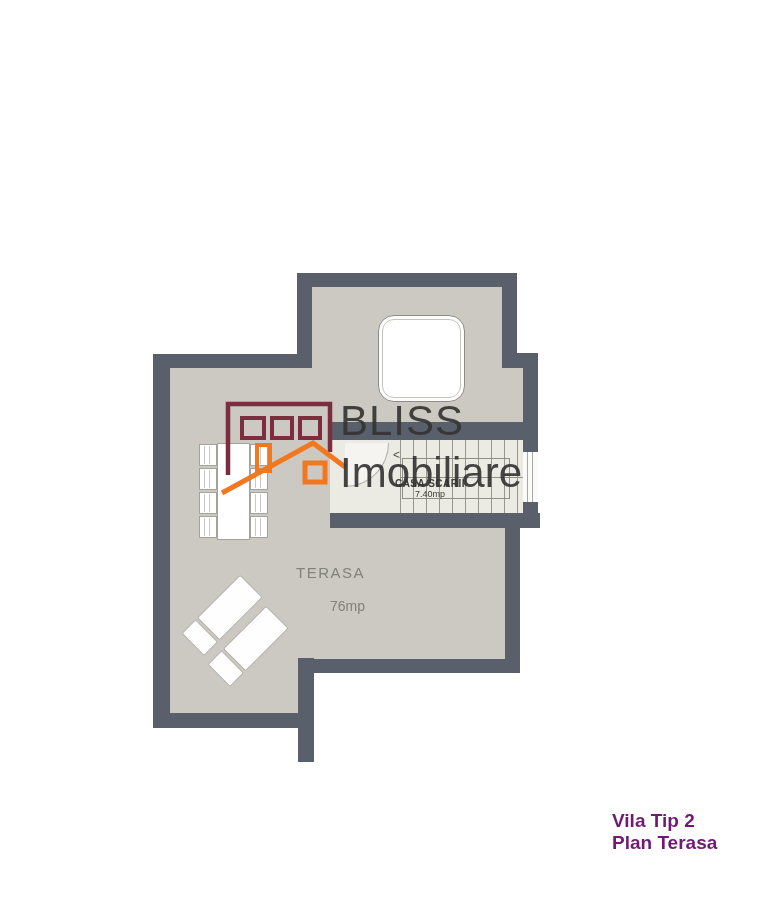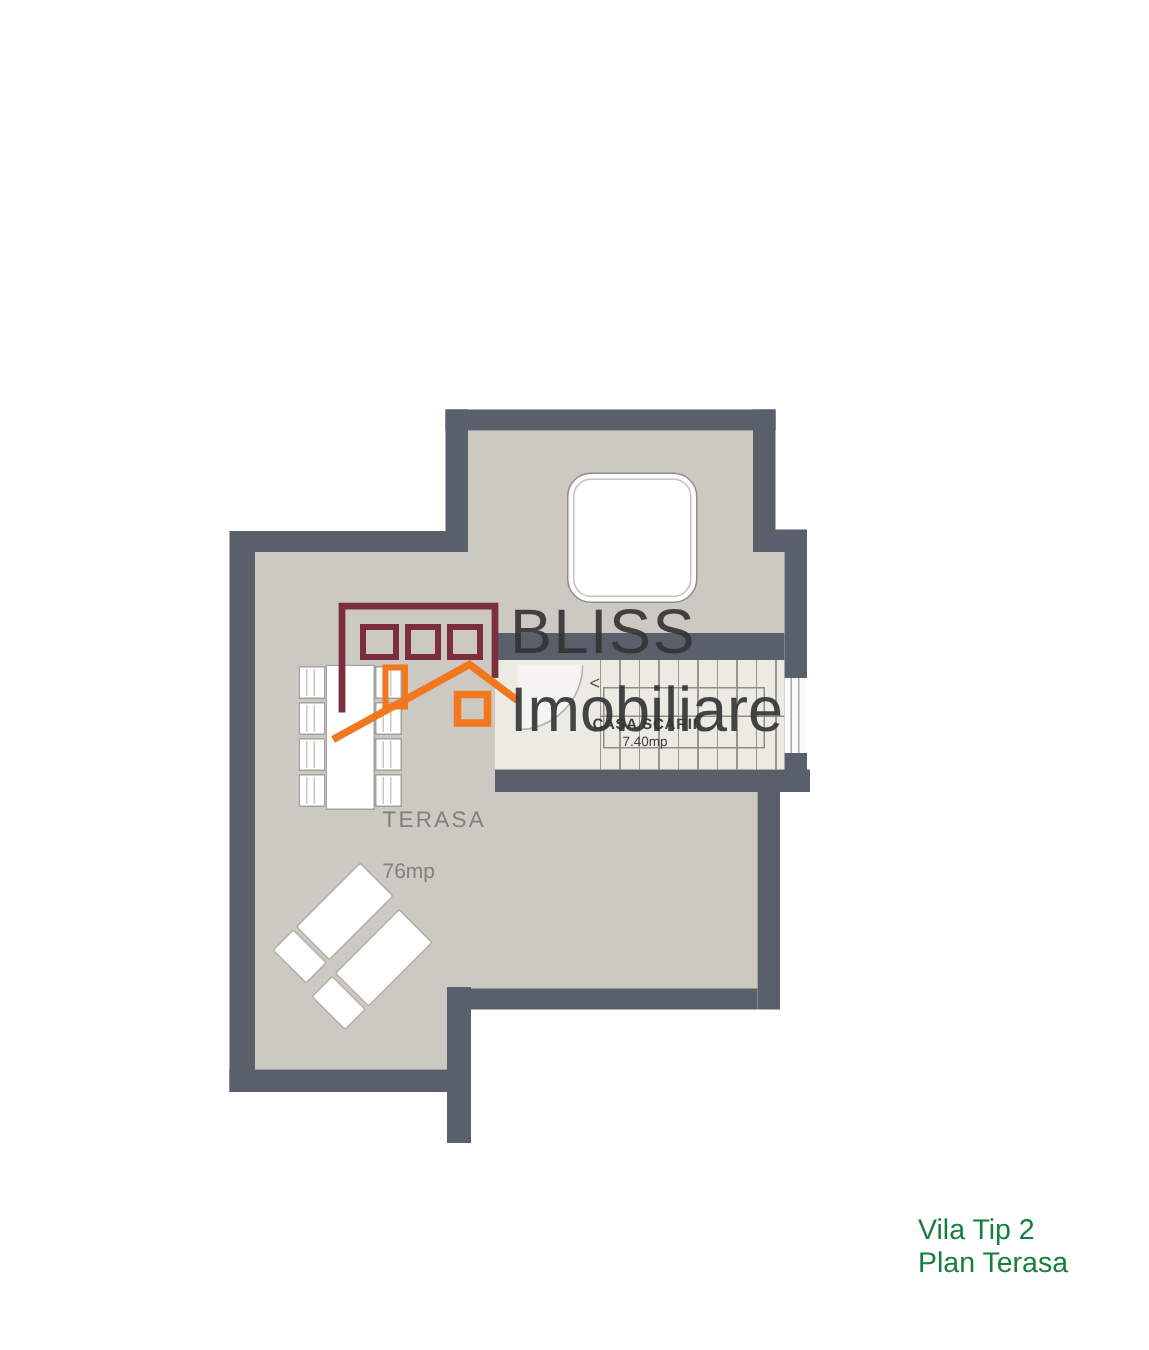--- a/index.html
+++ b/index.html
@@ -31,28 +31,28 @@
     border:1px solid #8e8d89;border-radius:16px;z-index:3;}
   .skylight .in{position:absolute;left:3px;top:3px;right:3px;bottom:3px;border:1px solid #c4c3bd;border-radius:12px;background:#ffffff;}
   .table{position:absolute;left:217px;top:443px;width:31px;height:95px;background:#ffffff;border:1px solid #a3a29b;z-index:3;}
   .chair{position:absolute;width:16px;height:20px;background:#ffffff;border:1px solid #a3a29b;z-index:3;}
   .chair::before,.chair::after{content:"";position:absolute;top:1px;bottom:1px;width:1px;background:#c9c8c1;}
   .chair::before{left:4px;} .chair::after{left:9px;}
   .lounger{position:absolute;width:82px;height:30px;transform:rotate(-45deg);z-index:3;}
   .lounger .head{position:absolute;left:0;top:0;width:18px;height:30px;background:#fefefe;border:1px solid #b3b1aa;border-radius:2px;}
   .lounger .body{position:absolute;left:22px;top:0;width:59px;height:30px;background:#fefefe;border:1px solid #b3b1aa;border-radius:2px;}
   
-  .terasa{position:absolute;left:255px;top:538px;width:110px;text-align:left;color:#82817b;z-index:2;}
+  .terasa{position:absolute;left:255px;top:564px;width:110px;text-align:right;color:#82817b;z-index:2;}
   .terasa .l1{font-size:15px;letter-spacing:1.5px;line-height:18px;}
   .terasa .l2{font-size:14px;line-height:17px;margin-top:16px;}
   .watermark{position:absolute;left:340px;top:398px;z-index:7;color:rgba(52,52,52,0.92);font-weight:300;}
   .watermark .l1{font-size:42px;line-height:46px;letter-spacing:1px;}
   .watermark .l2{font-size:42px;line-height:46px;margin-top:6px;letter-spacing:0px;}
   .logo-svg{position:absolute;left:215px;top:395px;z-index:6;}
-  .caption{position:absolute;left:612px;top:810px;color:#15803d;font-weight:normal;z-index:2;}
+  .caption{position:absolute;left:612px;top:810px;color:#701a75;font-weight:bold;z-index:2;}
   .caption .l1,.caption .l2{font-size:19px;line-height:22px;}
 </style>
 </head>
 <body>
 
 <div class="stage">
 
   <div class="floor" style="left:312px;top:287px;width:190px;height:81px;"></div>
   <div class="floor" style="left:170px;top:368px;width:353px;height:54px;"></div>
   <div class="floor" style="left:170px;top:422px;width:160px;height:106px;"></div>

